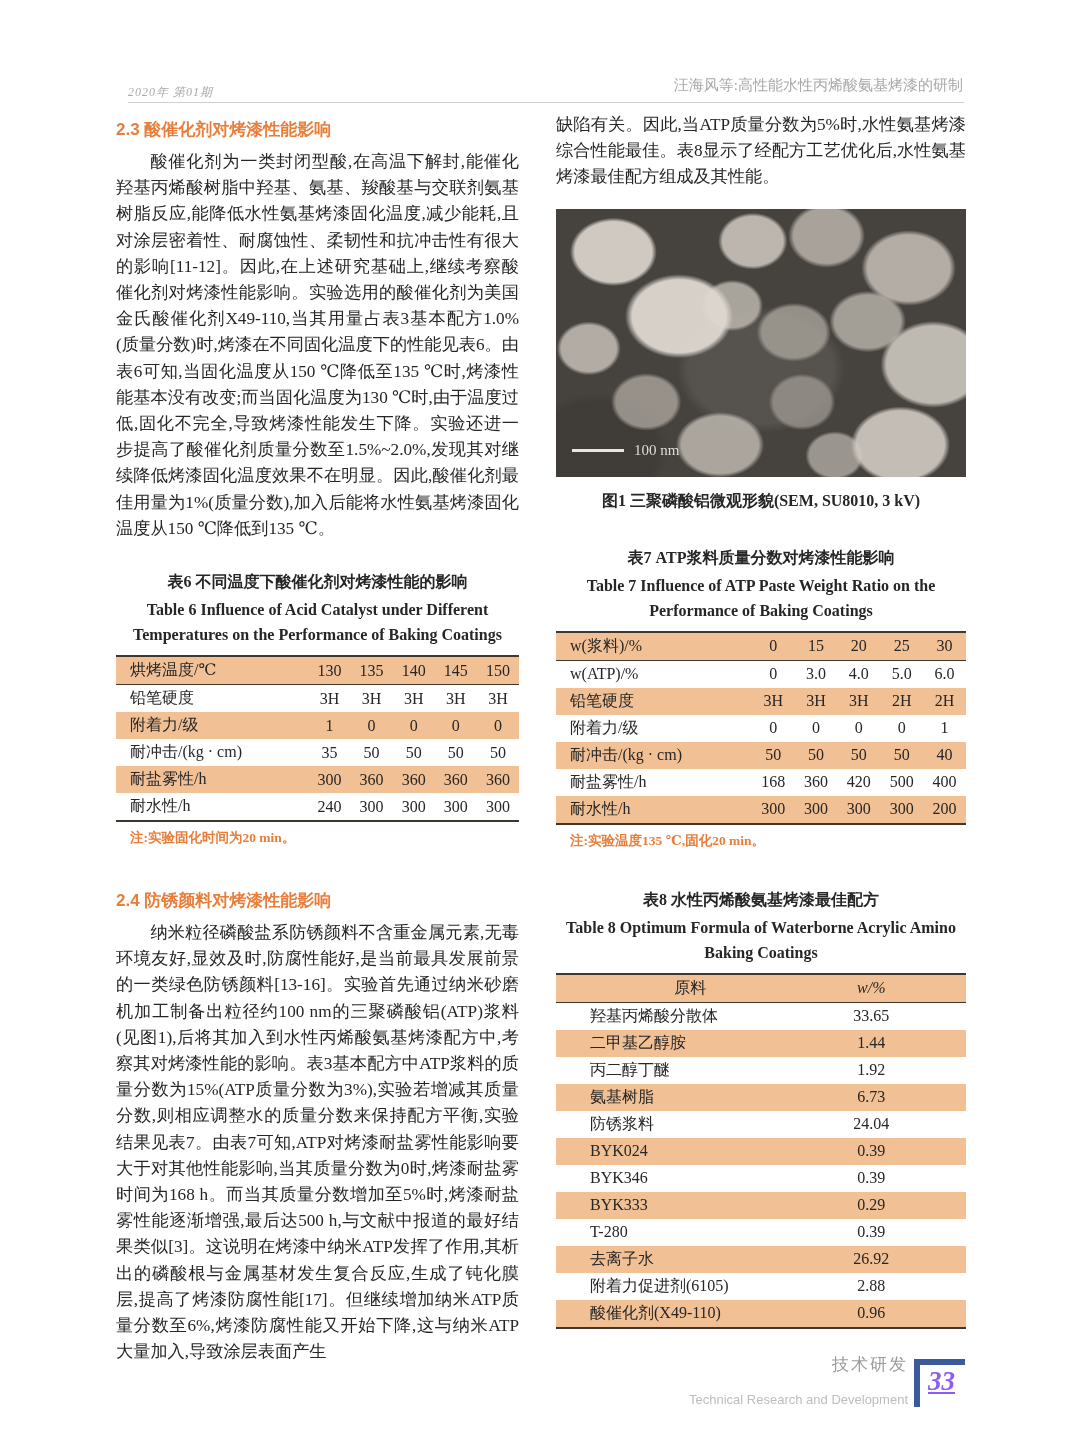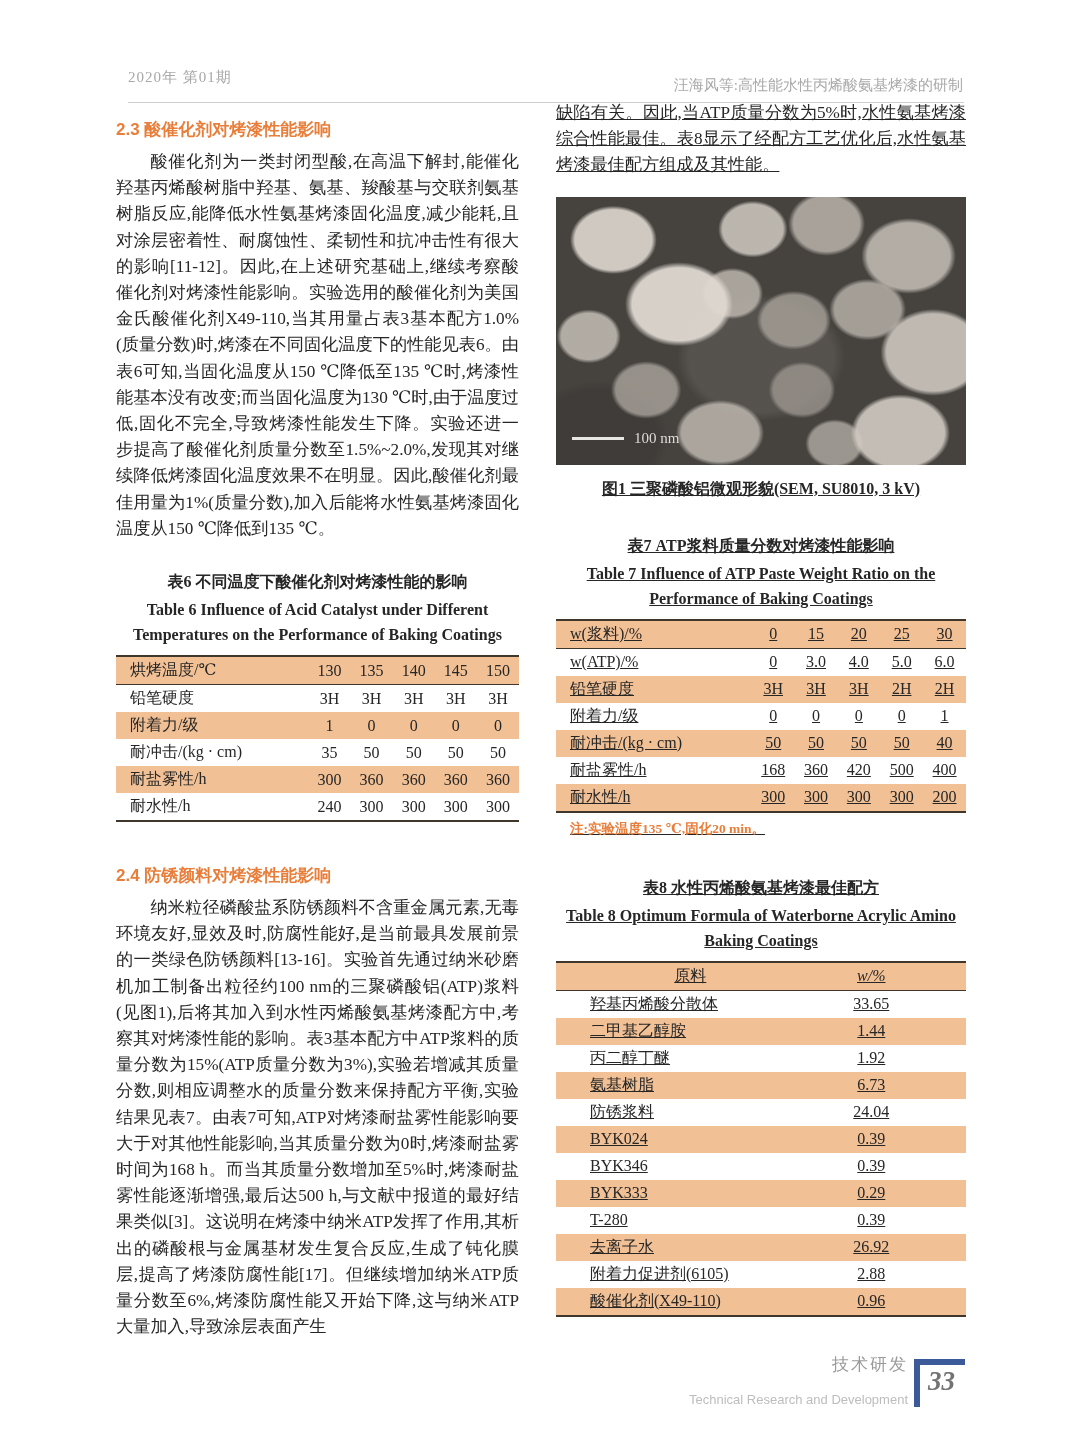--- a/index.html
+++ b/index.html
@@ -6,27 +6,27 @@
   .page {
     position:relative;
     width:1075px; height:1449px;
     background:#ffffff;
     margin:0 auto;
     font-family:"Liberation Serif","DejaVu Serif",serif;
     color:#262626;
     overflow:hidden;
   }
   
-  .hdr-left { position:absolute; left:128px; top:68px; font-size:15px; color:#a8a8a8; letter-spacing:1px; }
+  .hdr-left { position:absolute; left:128px; top:84px; font-size:12px; color:#a8a8a8; letter-spacing:1px;font-style:italic; }
   .hdr-right { position:absolute; right:112px; top:76px; font-size:15px; color:#a8a8a8; }
   .hdr-rule { position:absolute; left:128px; top:102px; width:836px; height:1px; background:#cfcfcf; }
 
   
   .col-left  { position:absolute; left:116px; top:118px; width:403px; }
-  .col-right { position:absolute; left:556px; top:100px; width:410px;text-decoration:underline; }
+  .col-right { position:absolute; left:556px; top:112px; width:410px; }
 
   .sec-heading {
     font-family:"Liberation Sans","DejaVu Sans",sans-serif;
     font-weight:bold; font-size:17px; color:#e87e3a;
     margin:0 0 8px 0;
   }
   .para {
     font-size:17.2px; line-height:26.2px; text-align:justify;
     text-indent:2em; margin:0; word-break:break-all;
   }
@@ -87,22 +87,23 @@
   
   .footer { position:absolute; right:110px; bottom:42px; display:flex; align-items:flex-end; }
   .footer-texts { text-align:right; margin-right:6px; padding-top:10px; }
   .footer-cn { font-family:"Liberation Sans","DejaVu Sans",sans-serif; font-size:17px; color:#9a9a9a; letter-spacing:2px; }
   .footer-en { font-family:Liberation Sans, sans-serif; font-size:13px; color:#bdbdbd; margin-top:16px; }
   .footer-pagebox {
     border-top:6px solid #3c5a99; border-left:6px solid #3c5a99;
     padding:1px 10px 10px 8px;
   }
   .footer-pagenum {
-    font-size:27px; font-weight:bold; font-style:italic; color:#737373;
+    font-size:27px; font-weight:bold; font-style:italic; color:#8b5cf6;
     font-family:"Liberation Serif","DejaVu Serif",serif;
+    text-decoration:underline;
   }
 </style>
 </head>
 <body>
 
 <div class="page">
 
   <div class="hdr-left">2020年 第01期</div>
   <div class="hdr-right">汪海风等:高性能水性丙烯酸氨基烤漆的研制</div>
   <div class="hdr-rule"></div>
@@ -163,20 +164,21 @@
           <tr>
             <td class="first">耐水性/h</td>
             <td>240</td>
             <td>300</td>
             <td>300</td>
             <td>300</td>
             <td>300</td>
           </tr>
         </tbody>
     </table>
+    <p class="tbl-note">注:实验固化时间为20 min。</p>
 
     <div class="spacer-42"></div>
 
     <p class="sec-heading">2.4  防锈颜料对烤漆性能影响</p>
     <p class="para">纳米粒径磷酸盐系防锈颜料不含重金属元素,无毒环境友好,显效及时,防腐性能好,是当前最具发展前景的一类绿色防锈颜料[13-16]。实验首先通过纳米砂磨机加工制备出粒径约100 nm的三聚磷酸铝(ATP)浆料(见图1),后将其加入到水性丙烯酸氨基烤漆配方中,考察其对烤漆性能的影响。表3基本配方中ATP浆料的质量分数为15%(ATP质量分数为3%),实验若增减其质量分数,则相应调整水的质量分数来保持配方平衡,实验结果见表7。由表7可知,ATP对烤漆耐盐雾性能影响要大于对其他性能影响,当其质量分数为0时,烤漆耐盐雾时间为168 h。而当其质量分数增加至5%时,烤漆耐盐雾性能逐渐增强,最后达500 h,与文献中报道的最好结果类似[3]。这说明在烤漆中纳米ATP发挥了作用,其析出的磷酸根与金属基材发生复合反应,生成了钝化膜层,提高了烤漆防腐性能[17]。但继续增加纳米ATP质量分数至6%,烤漆防腐性能又开始下降,这与纳米ATP大量加入,导致涂层表面产生</p>
   </div>
 
   <div class="col-right">
     <p class="para noindent">缺陷有关。因此,当ATP质量分数为5%时,水性氨基烤漆综合性能最佳。表8显示了经配方工艺优化后,水性氨基烤漆最佳配方组成及其性能。</p>
 

